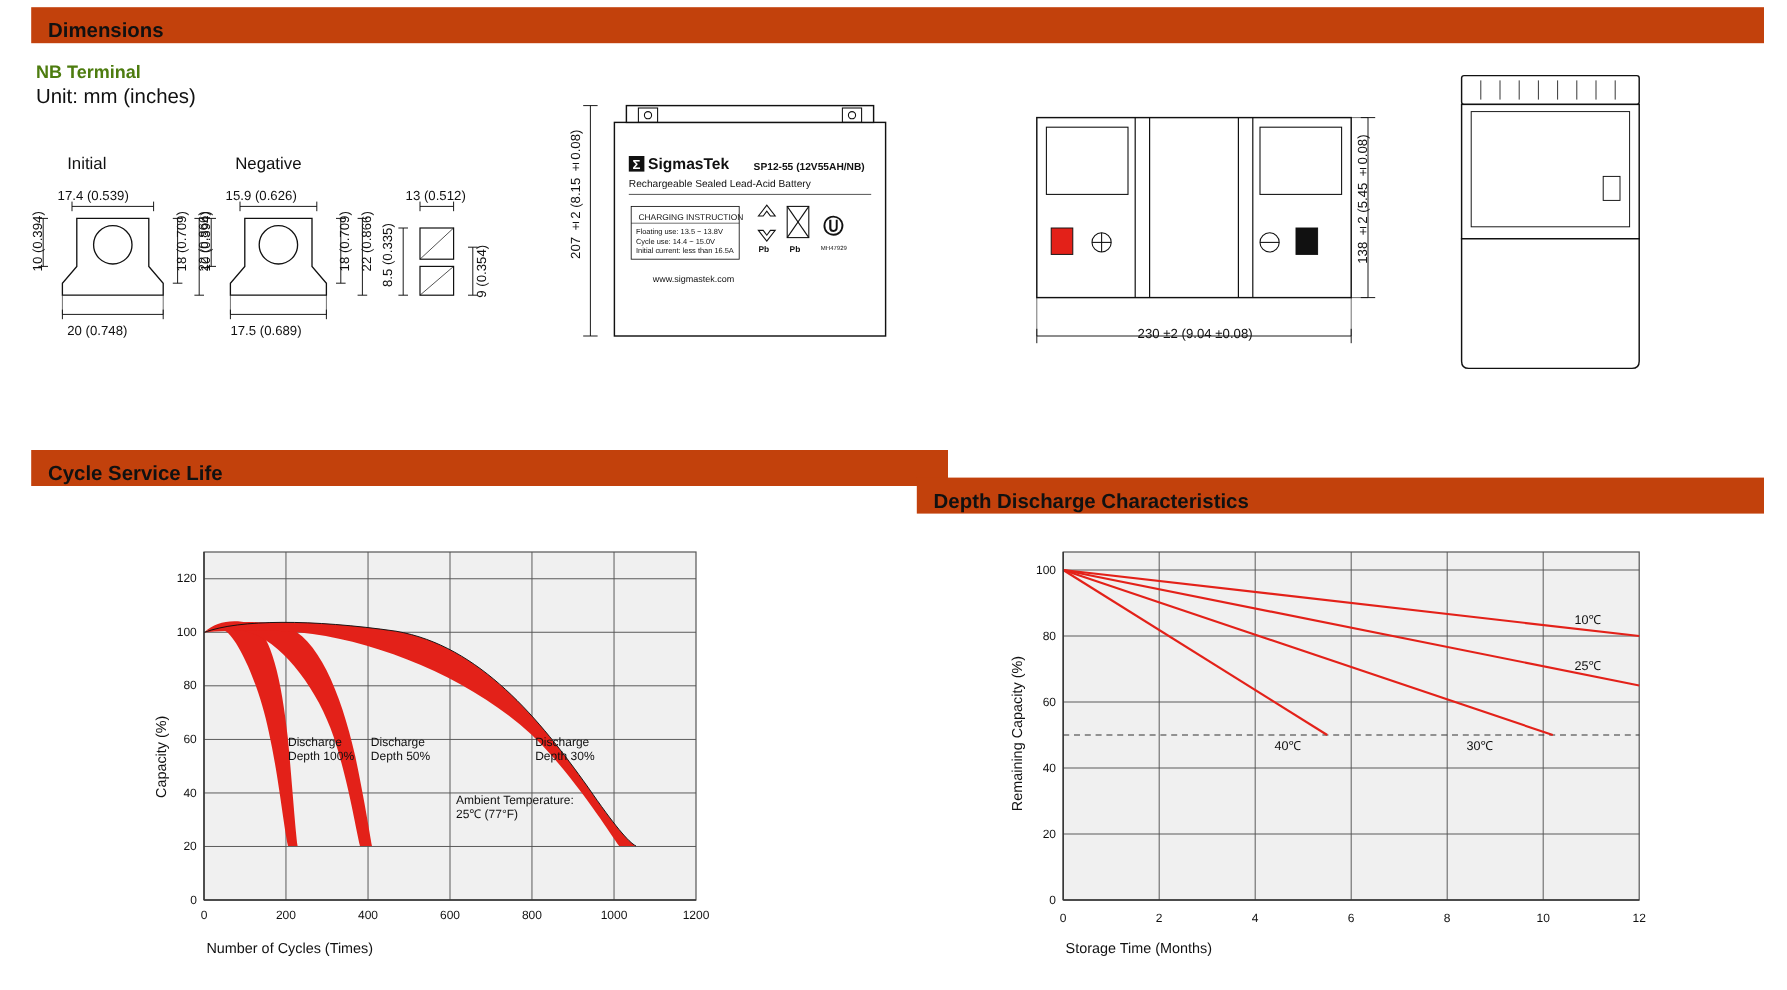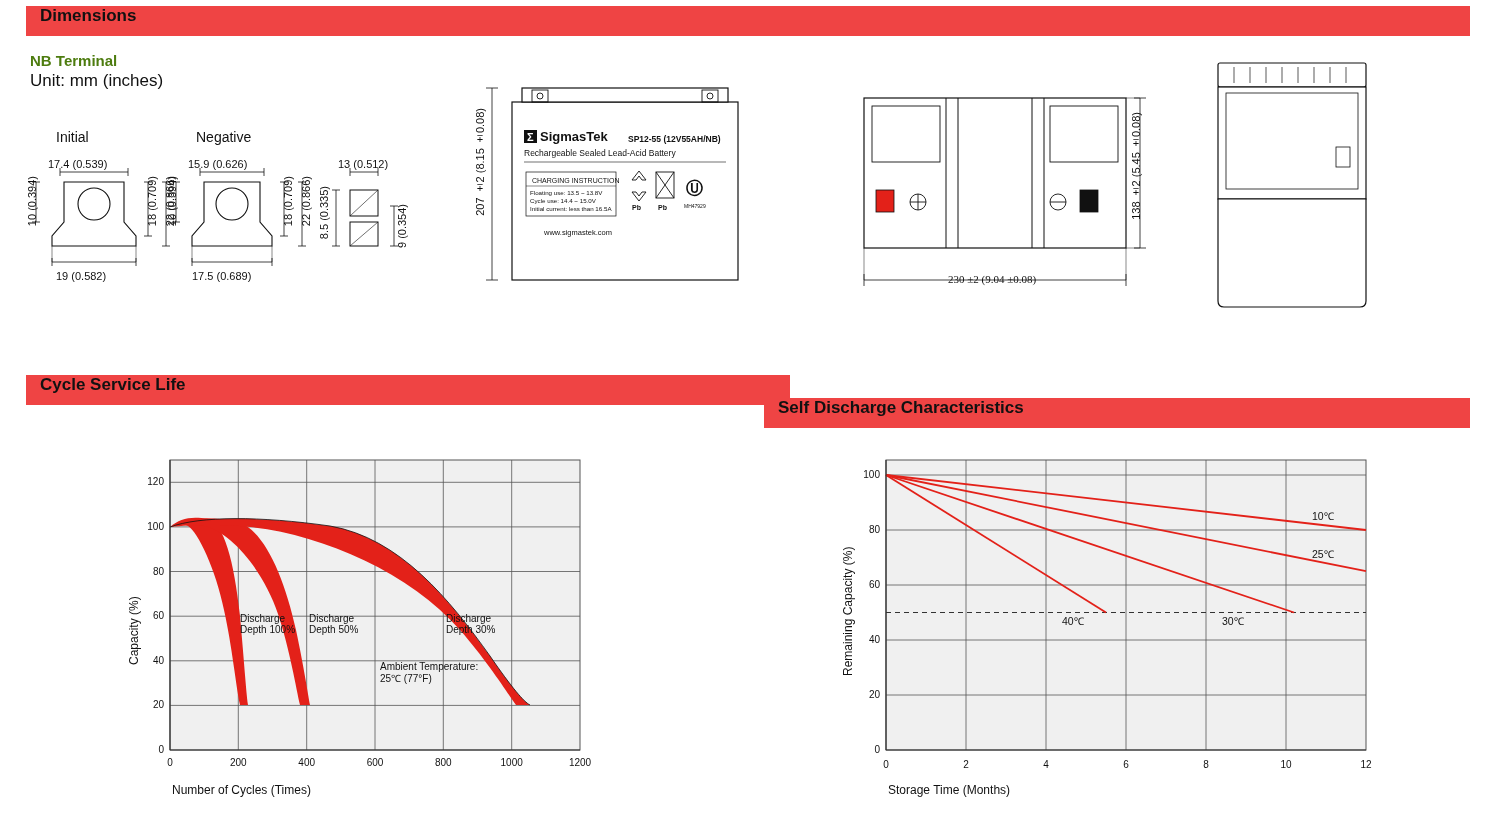--- a/index.html
+++ b/index.html
@@ -5,24 +5,24 @@
   html,body{margin:0;padding:0;}
   body{
     width:1489px;height:825px;
     background:#ffffff;
     font-family:"Liberation Sans", sans-serif;
     color:#1a1a1a;
     position:relative;
     overflow:hidden;
   }
   .section-header{
-    background:#ef4444;
+    background:#c2410c;
     height:30px;
     display:flex;
-    align-items:flex-start;
+    align-items:flex-end;
     padding-left:14px;
     box-sizing:border-box;
   }
   .section-header .title{
     font-size:17px;
     font-weight:bold;
     color:#111;
   }
   
   #dimensions-section{position:absolute;left:26px;top:6px;width:1444px;}
@@ -90,21 +90,21 @@
   <line x1="32" y1="108" x2="32" y2="116" stroke="#111" stroke-width="0.8"></line>
   <line x1="116" y1="108" x2="116" y2="116" stroke="#111" stroke-width="0.8"></line>
 
   <line x1="32" y1="96" x2="32" y2="112" stroke="#111" stroke-width="0.5"></line>
   <line x1="116" y1="96" x2="116" y2="112" stroke="#111" stroke-width="0.5"></line>
 </svg>
 <div class="lbl" style="position:absolute;left:48px;top:158px;">17.4 (0.539)</div>
 <div class="lbl-v" style="position:absolute;left:26px;top:176px;">10 (0.394)</div>
 <div class="lbl-v" style="position:absolute;left:146px;top:176px;">18 (0.709)</div>
 <div class="lbl-v" style="position:absolute;left:164px;top:176px;">22 (0.866)</div>
-<div class="lbl" style="position:absolute;left:56px;top:270px;">19 (0.582)</div>
+<div class="lbl" style="position:absolute;left:56px;top:270px;">20 (0.748)</div>
 
 <svg width="180" height="150" style="position:absolute;left:160px;top:150px;">
   <line x1="40" y1="22" x2="104" y2="22" stroke="#111" stroke-width="0.8"></line>
   <line x1="40" y1="18" x2="40" y2="26" stroke="#111" stroke-width="0.8"></line>
   <line x1="104" y1="18" x2="104" y2="26" stroke="#111" stroke-width="0.8"></line>
   <path d="M44 32 L100 32 L100 72 L112 86 L112 96 L32 96 L32 86 L44 72 Z" fill="none" stroke="#111" stroke-width="1.1"></path>
   <circle cx="72" cy="54" r="16" fill="none" stroke="#111" stroke-width="1.1"></circle>
   <line x1="16" y1="32" x2="16" y2="72" stroke="#111" stroke-width="0.8"></line>
   <line x1="12" y1="32" x2="20" y2="32" stroke="#111" stroke-width="0.8"></line>
   <line x1="12" y1="72" x2="20" y2="72" stroke="#111" stroke-width="0.8"></line>
@@ -214,21 +214,21 @@
   <line x1="286" y1="18" x2="300" y2="18" stroke="#111" stroke-width="0.5"></line>
   <line x1="286" y1="168" x2="300" y2="168" stroke="#111" stroke-width="0.5"></line>
 
   <line x1="24" y1="200" x2="286" y2="200" stroke="#111" stroke-width="0.8"></line>
   <line x1="24" y1="194" x2="24" y2="206" stroke="#111" stroke-width="0.8"></line>
   <line x1="286" y1="194" x2="286" y2="206" stroke="#111" stroke-width="0.8"></line>
   <line x1="24" y1="168" x2="24" y2="200" stroke="#111" stroke-width="0.5"></line>
   <line x1="286" y1="168" x2="286" y2="200" stroke="#111" stroke-width="0.5"></line>
 </svg>
 <div class="lbl-v" style="position:absolute;left:1130px;top:112px;">138 ±2 (5.45 ±0.08)</div>
-<div class="lbl" style="position:absolute;left:948px;top:273px;font-family:Liberation Serif, serif;">230 ±2 (9.04 ±0.08)</div>
+<div class="lbl" style="position:absolute;left:948px;top:273px;">230 ±2 (9.04 ±0.08)</div>
 
 <svg width="190" height="260" style="position:absolute;left:1200px;top:55px;">
   <rect x="18" y="8" width="148" height="24" rx="2" fill="#ffffff" stroke="#111" stroke-width="1.2"></rect>
   <g stroke="#111" stroke-width="0.7">
     <line x1="34" y1="12" x2="34" y2="28"></line>
     <line x1="50" y1="12" x2="50" y2="28"></line>
     <line x1="66" y1="12" x2="66" y2="28"></line>
     <line x1="82" y1="12" x2="82" y2="28"></line>
     <line x1="98" y1="12" x2="98" y2="28"></line>
     <line x1="114" y1="12" x2="114" y2="28"></line>
@@ -303,21 +303,21 @@
   <text class="annot" x="189" y="172">Discharge</text>
   <text class="annot" x="189" y="183">Depth 50%</text>
   <text class="annot" x="326" y="172">Discharge</text>
   <text class="annot" x="326" y="183">Depth 30%</text>
   <text class="annot" x="260" y="220">Ambient Temperature:</text>
   <text class="annot" x="260" y="232">25℃ (77°F)</text>
 </svg>
 
 <div id="self-section">
   <div class="section-header">
-    <span class="title">Self Discharge Characteristics</span>
+    <span class="title">Depth Discharge Characteristics</span>
   </div>
 </div>
 
 <svg width="640" height="360" style="position:absolute;left:830px;top:450px;">
 
   <rect x="56" y="10" width="480" height="290" fill="#f0f0f0" stroke="#555" stroke-width="1"></rect>
 
   <g stroke="#555" stroke-width="0.8">
     <line x1="136" y1="10" x2="136" y2="300"></line>
     <line x1="216" y1="10" x2="216" y2="300"></line>

